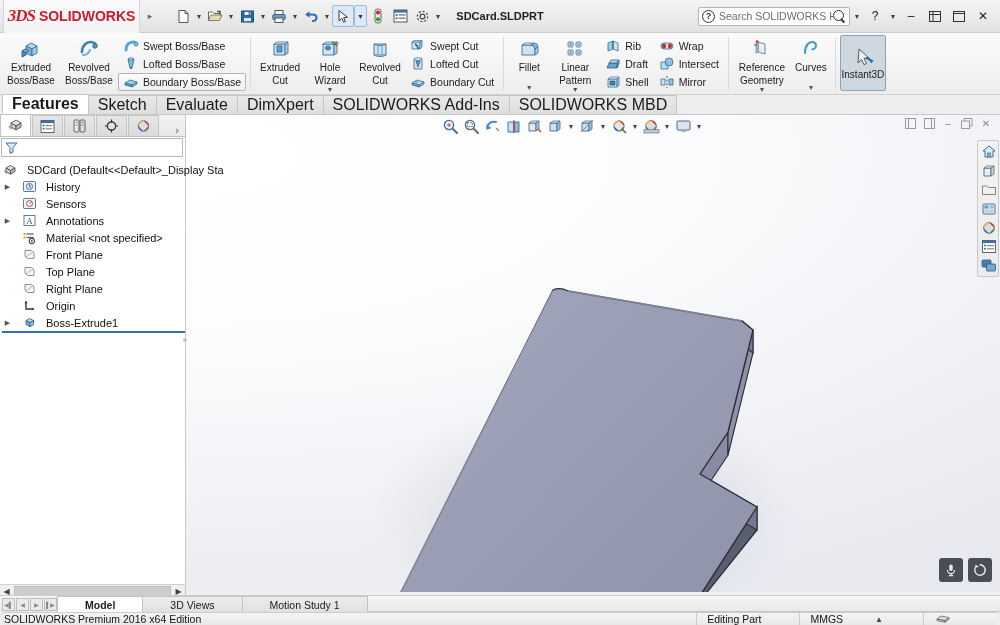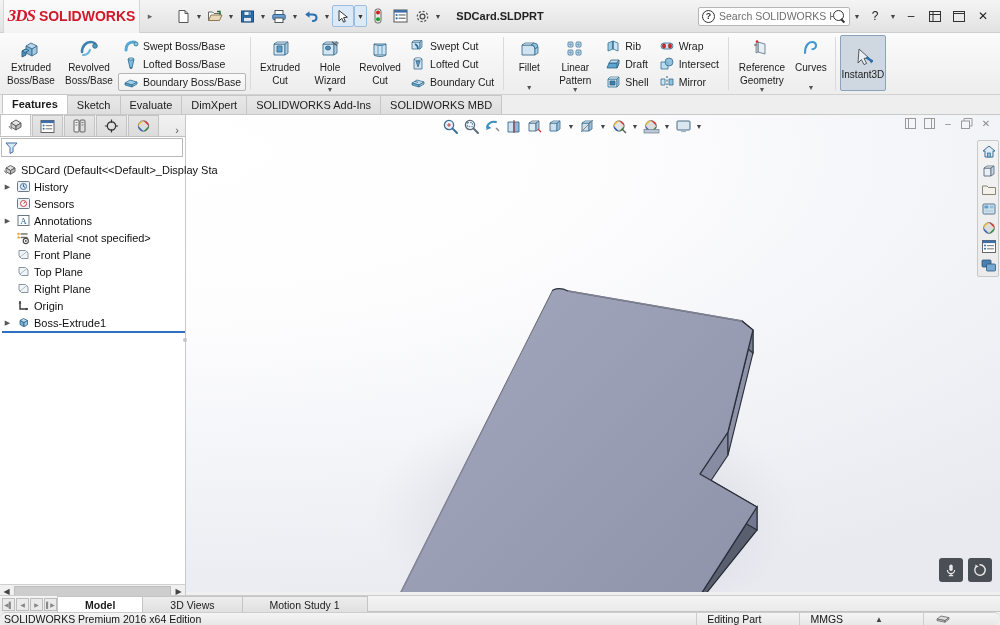--- a/index.html
+++ b/index.html
@@ -118,21 +118,21 @@
   .dropcaret { font-size: 7px; color: #555; text-align: center; line-height: 6px; margin-top: 1px; }
 
   
   .cmdtabs {
     position: absolute; left: 0; top: 95px; width: 1000px; height: 20px;
     background: #eeeeee; display: flex; align-items: flex-end;
     border-bottom: 1px solid #c8c8c8;
   }
   .ctab {
     height: 19px; padding: 0 9px; display: flex; align-items: center;
-    font-size: 11px; color: #1b1b1b;
+    font-size: 16px; color: #1b1b1b;
     background: linear-gradient(to bottom,#e8e8e8,#dedede);
     border: 1px solid #c6c6c6; border-bottom: none; margin-right: -1px;
   }
   .ctab.active {
     background: #fff; font-weight: bold; height: 20px;
     border-bottom: 1px solid #fff;
   }
   .ctabs-fill { flex: 1; }
 
   
@@ -170,21 +170,21 @@
   .lp-tab.active { background: #fff; height: 22px; border-bottom: 1px solid #fff; }
   .lp-more { margin-left: auto; padding-right: 6px; color: #555; font-size: 11px; }
 
   .lp-filter {
     height: 19px; margin: 1px 2px 1px 1px;
     border: 1px solid #b9b9b9; background: #fff;
     display: flex; align-items: center; padding-left: 2px;
   }
 
   .tree { padding: 3px 0 0 2px; font-size: 11px; }
-  .tnode { display: flex; align-items: center; height: 17px; gap: 3px; white-space: nowrap; }
+  .tnode { display: flex; align-items: center; height: 17px; gap: 9px; white-space: nowrap; }
   .tnode .expander {
     width: 11px; text-align: center; font-size: 7px; color: #555; flex: 0 0 11px;
   }
   .tnode .ticon { width: 15px; height: 15px; flex: 0 0 15px; position: relative; }
   .tnode .tlabel { font-size: 11px; color: #101010; }
   .tnode.root { padding-left: 1px; }
   .indent { width: 11px; flex: 0 0 11px; }
 
   .lp-bottomline { margin-top: auto; height: 2px; background: #2f6fbf; }
 

